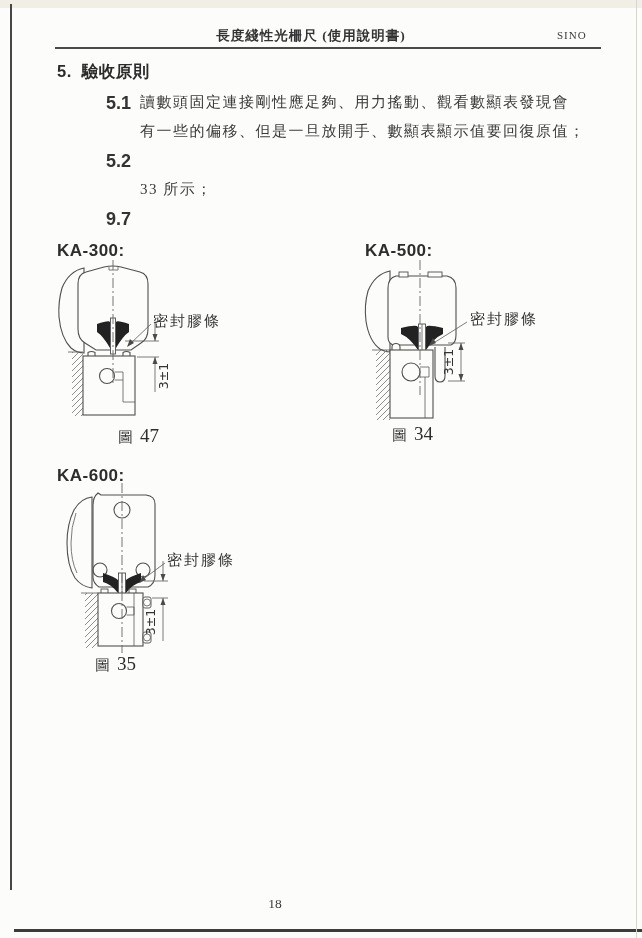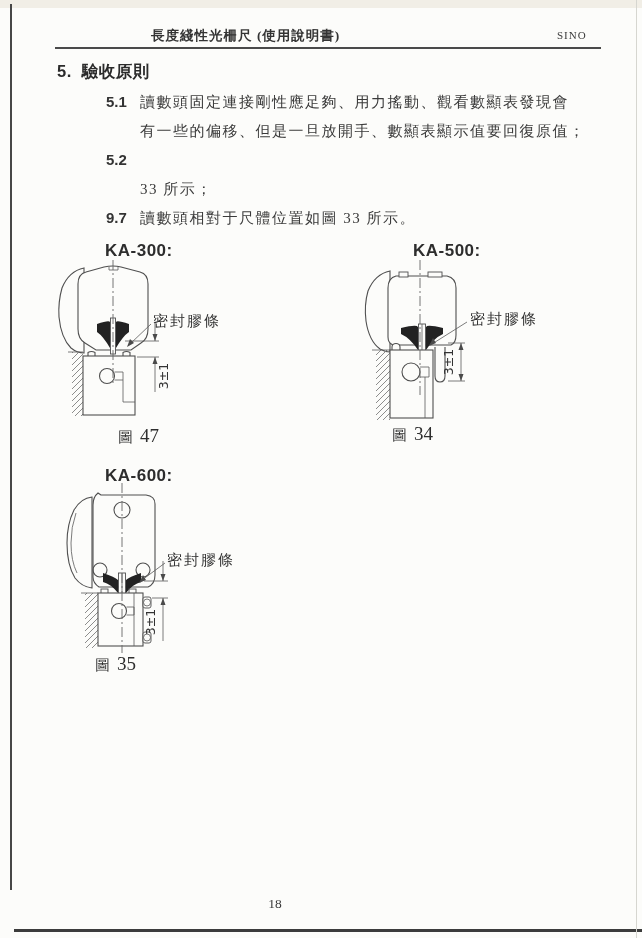--- a/index.html
+++ b/index.html
@@ -7,35 +7,35 @@
     position:relative;width:642px;height:938px;background:#fcfcfa;
     overflow:hidden;font-family:"Liberation Serif","DejaVu Serif",serif;color:#2f2f2f;
   }
   .abs{position:absolute;}
   
   .top-band{left:0;top:0;width:642px;height:8px;background:#f1eee6;}
   .left-border{left:10px;top:4px;width:2px;height:886px;background:#474747;}
   .bottom-border{left:14px;top:929px;width:628px;height:2.5px;background:#3c3c3c;}
   .right-line{left:636px;top:0;width:1px;height:938px;background:#d6d6d0;}
   
-  .header-title{left:151px;top:27px;width:320px;
+  .header-title{left:151px;top:27px;width:320px;text-align:center;
     font-size:13.5px;font-weight:bold;letter-spacing:1px;color:#343434;}
   .header-brand{left:557px;top:29px;font-size:11px;font-weight:normal;letter-spacing:1px;color:#3a3a3a;}
   .header-rule{left:55px;top:47px;width:546px;height:1.6px;background:#4a4a4a;}
   
   .section-heading{left:57px;top:61px;font-family:"Liberation Sans","DejaVu Sans",sans-serif;
     font-size:16.5px;font-weight:bold;color:#2b2b2b;letter-spacing:0.5px;text-align:center;}
   .section-heading .sec-num{margin-right:10px;}
   
   .item-num{font-family:"Liberation Sans","DejaVu Sans",sans-serif;
-    font-size:15px;font-weight:600;color:#333;left:106px;}
+    font-size:18px;font-weight:600;color:#333;left:106px;}
   .item-line{left:140px;font-size:15px;letter-spacing:1.5px;color:#3a3a3a;white-space:nowrap;}
   
   .model-label{font-family:"Liberation Sans","DejaVu Sans",sans-serif;
-    font-size:17px;font-weight:600;letter-spacing:0.5px;color:#2d2d2d;margin-left:48px;}
+    font-size:17px;font-weight:600;letter-spacing:0.5px;color:#2d2d2d;}
   .fig-caption{display:flex;align-items:baseline;gap:7px;color:#2e2e2e;}
   .fig-caption .cap-prefix{font-size:15px;}
   .fig-caption .cap-num{font-size:19px;}
   .page-number{left:0;top:896px;width:550px;text-align:center;font-size:13.5px;color:#3a3a3a;}
   svg{overflow:visible;}
   svg .ln{stroke:#4f4f4f;stroke-width:1.1;fill:none;}
   svg .thin{stroke:#5a5a5a;stroke-width:0.8;fill:none;}
   svg .fillw{fill:#fcfcfa;stroke:#4f4f4f;stroke-width:1.1;}
   svg .seal{fill:#222;stroke:none;}
   svg .cl{stroke:#666;stroke-width:0.9;fill:none;stroke-dasharray:10 3 2 3;}
@@ -63,21 +63,20 @@
   </div>
 
   <div class="abs item-num" style="top:93px">5.1</div>
   <div class="abs item-line" style="top:122px">有一些的偏移、但是一旦放開手、數顯表顯示值要回復原值；</div>
   <div class="abs item-line" style="top:93px">讀數頭固定連接剛性應足夠、用力搖動、觀看數顯表發現會</div>
 
   <div class="abs item-num" style="top:151px">5.2</div>
   <div class="abs item-line" style="top:180px">33 所示；</div>
 
   <div class="abs item-num" style="top:209px">9.7</div>
-  <div class="abs item-line" style="top:209px">讀數頭相對于尺體位置如圖 33 所示。</div>
 
   <div class="abs model-label" style="left:57px;top:241px">KA-300:</div>
   <svg class="abs" style="left:57px;top:260px" width="250" height="180" viewBox="0 0 250 180">
     <defs>
       <pattern id="h1" patternUnits="userSpaceOnUse" width="6" height="6">
         <path d="M-1 7 L7 -1" stroke="#808080" stroke-width="0.9"></path>
       </pattern>
     </defs>
 
     <path class="fillw" d="M 27 8 Q 12 11 5 28 Q 1 42 2 57 Q 4 78 14 88 Q 20 93 27 93 Z"></path>

